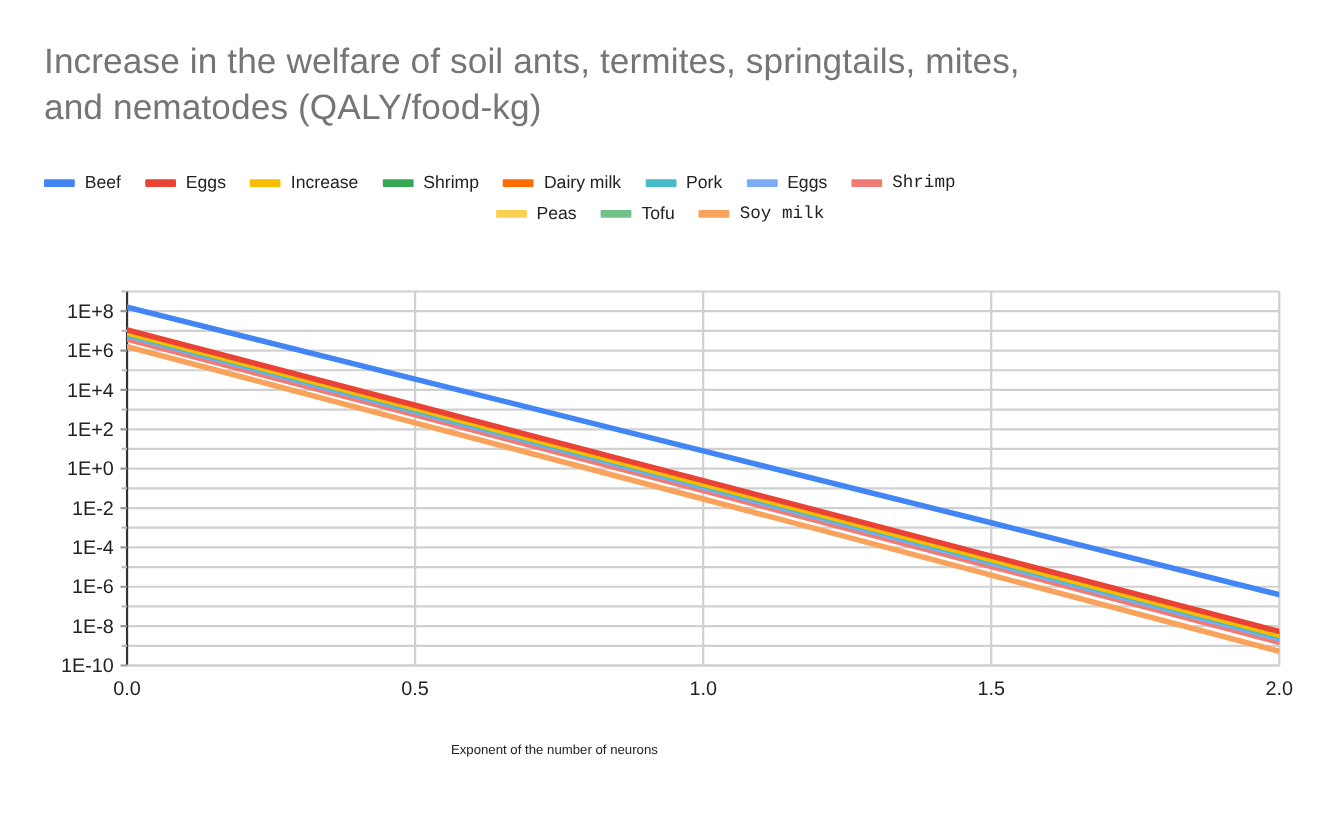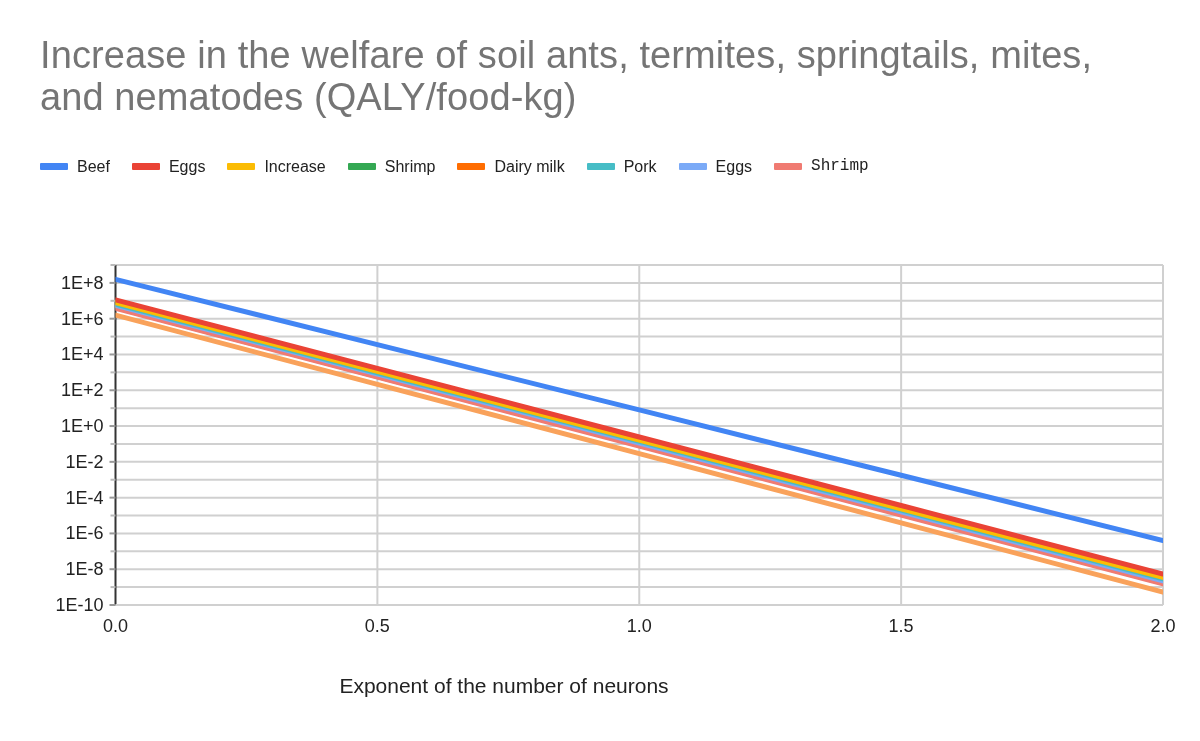--- a/index.html
+++ b/index.html
@@ -17,21 +17,21 @@
     position: relative;
     width: 1200px;
     height: 741px;
     box-sizing: border-box;
   }
   #chart-title {
     position: absolute;
     left: 40px;
     top: 34px;
     width: 1110px;
-    font-size: 38px;
+    font-size: 32px;
     line-height: 42px;
     color: #757575;
     font-weight: 400;
     letter-spacing: 0.1px;
     white-space: pre-line;
   }
   #legend {
     position: absolute;
     left: 40px;
     top: 152px;
@@ -72,21 +72,21 @@
     width: 1200px;
     height: 420px;
     text-align: right;
   }
   #x-axis-title {
     position: absolute;
     left: 0;
     top: 674px;
     width: 1008px;
     text-align: center;
-    font-size: 21px;
+    font-size: 12px;
     color: #222222;
   }
   svg { display: block; }
   .tick-label {
     font-family: "Liberation Sans", sans-serif;
     font-size: 18px;
     fill: #222222;
   }
   .ytick { text-anchor: end; }
   .xtick { text-anchor: middle; }
@@ -125,20 +125,34 @@
           <span class="legend-swatch" style="background: rgb(70, 189, 198);"></span>
           <span class="legend-label">Pork</span>
         </div>
         <div class="legend-item">
           <span class="legend-swatch" style="background: rgb(123, 170, 247);"></span>
           <span class="legend-label">Eggs</span>
         </div>
         <div class="legend-item">
           <span class="legend-swatch" style="background: rgb(240, 123, 114);"></span>
           <span class="legend-label">Shrimp</span>
+        </div>
+      </div>
+    <div class="legend-row row-2">
+        <div class="legend-item">
+          <span class="legend-swatch" style="background: rgb(252, 208, 79);"></span>
+          <span class="legend-label">Peas</span>
+        </div>
+        <div class="legend-item">
+          <span class="legend-swatch" style="background: rgb(113, 194, 135);"></span>
+          <span class="legend-label">Tofu</span>
+        </div>
+        <div class="legend-item">
+          <span class="legend-swatch" style="background: rgb(249, 162, 91);"></span>
+          <span class="legend-label">Soy milk</span>
         </div>
       </div>
   </div>
 
   <div id="plot-wrap">
     <svg id="plot-svg" width="1200" height="420">
         <g>
           <line x1="115.5" y1="367" x2="1163" y2="367" stroke="#d0d0d0" stroke-width="2"></line>
           <line x1="115.5" y1="349.10526315789474" x2="1163" y2="349.10526315789474" stroke="#d0d0d0" stroke-width="2"></line>
           <line x1="115.5" y1="331.2105263157895" x2="1163" y2="331.2105263157895" stroke="#d0d0d0" stroke-width="2"></line>

